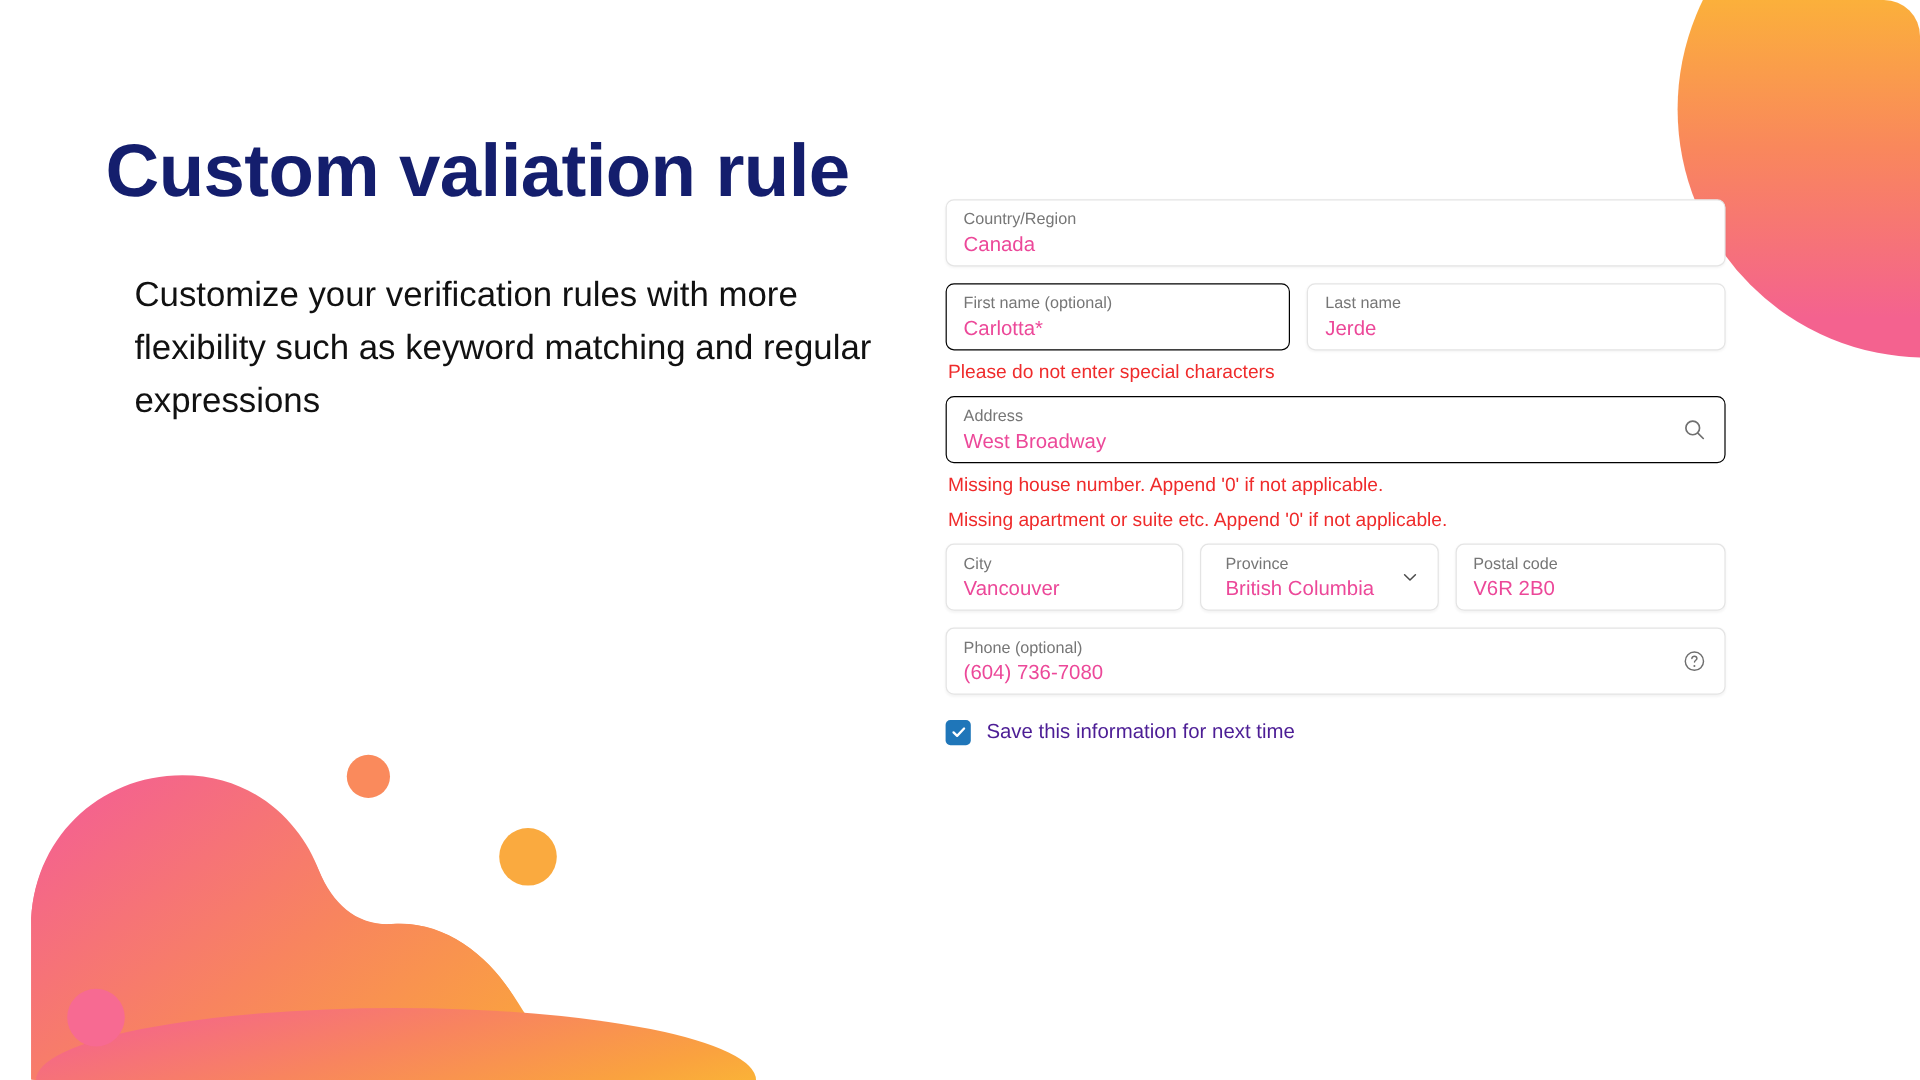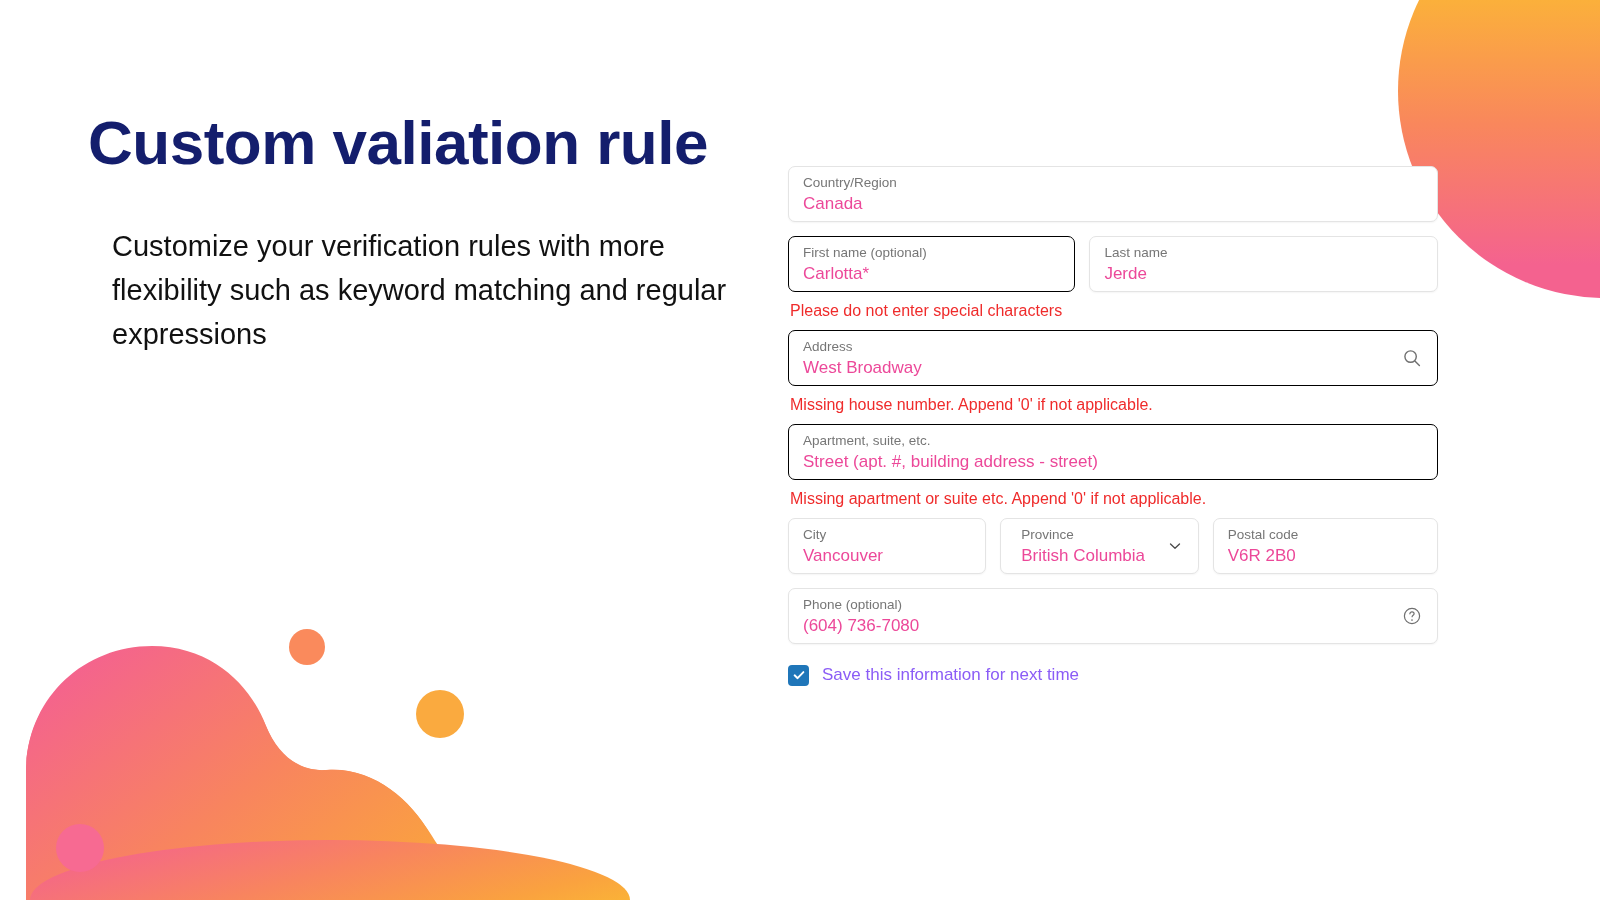--- a/index.html
+++ b/index.html
@@ -11,20 +11,21 @@
     background: #ffffff;
     font-family: "Liberation Sans", "DejaVu Sans", sans-serif;
   }
 
   #stage {
     position: relative;
     width: 1600px;
     height: 900px;
     background: #ffffff;
     overflow: hidden;
+    border-radius: 30px;
   }
 
   
   .decor-layer {
     position: absolute;
     inset: 0;
     pointer-events: none;
   }
 
   .circle-topright {
@@ -166,21 +167,21 @@
     background: #1f76b9;
     display: flex;
     align-items: center;
     justify-content: center;
     flex: 0 0 auto;
   }
   .checkbox svg { display: block; }
   .save-label {
     font-size: 17px;
     line-height: 22px;
-    color: #8b5cf6;
+    color: #4c1d95;
   }
 </style>
 </head>
 <body>
 
 <div id="stage">
 
   <div class="decor-layer">
 
     <div class="circle-topright"></div>
@@ -261,24 +262,20 @@
       <span class="field-icon">
         <svg width="20" height="20" viewBox="0 0 20 20" fill="none">
           <circle cx="8.6" cy="8.6" r="5.7" stroke="#6f6f6f" stroke-width="1.4"></circle>
           <line x1="12.9" y1="12.9" x2="17.4" y2="17.4" stroke="#6f6f6f" stroke-width="1.4" stroke-linecap="round"></line>
         </svg>
       </span>
     </div>
 
     <div class="error-msg">Missing house number. Append '0' if not applicable.</div>
 
-    <div class="field error w-full">
-      <span class="field-label">Apartment, suite, etc.</span>
-      <span class="field-value" title="Apartment, suite, etc.">Street (apt. #, building address - street)</span>
-    </div>
 
     <div class="error-msg">Missing apartment or suite etc. Append '0' if not applicable.</div>
 
     <div class="row">
       <div class="field w-city">
         <span class="field-label">City</span>
         <span class="field-value" title="City">Vancouver</span>
       </div>
 
       <div class="field w-prov">

